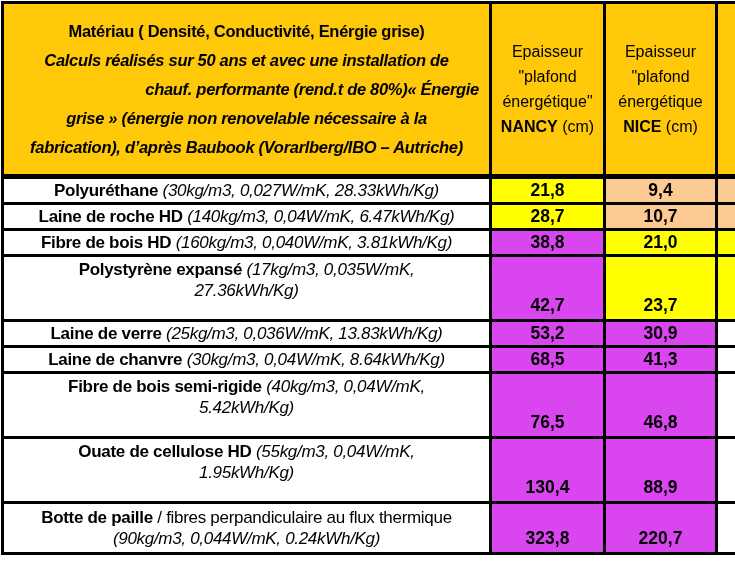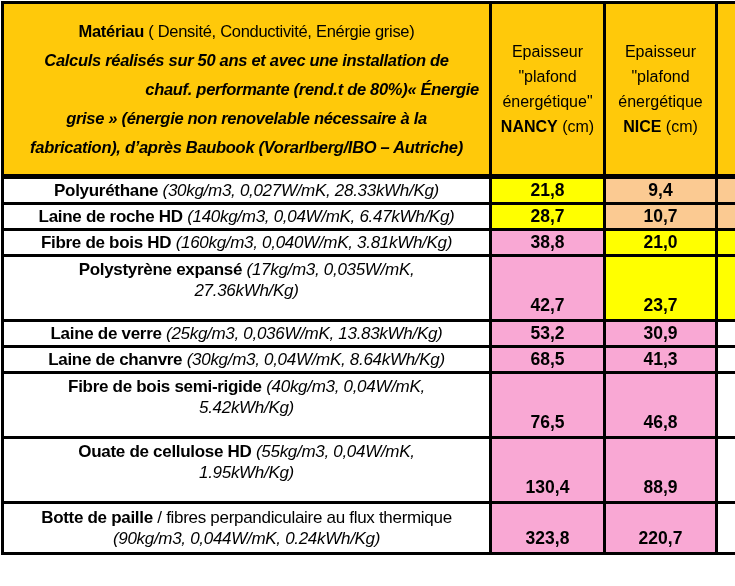--- a/index.html
+++ b/index.html
@@ -7,34 +7,34 @@
   :root{--gold:#FFC90A;--yellow:#FFFF00;--peach:#FBCA92;--ink:#000;}
   table{border-collapse:collapse;table-layout:fixed;width:744px;margin:1px 0 0 1px;}
   col.c-mat{width:488px}col.c-nancy{width:114px}col.c-nice{width:112px}col.c-edge{width:30px}
   th,td{border:3px solid var(--ink);padding:0;overflow:hidden;}
   thead tr{height:174px;}
   thead th{border-bottom:5px solid var(--ink);background:var(--gold);vertical-align:middle;}
   .mat-head{font-size:16.5px;line-height:29px;letter-spacing:-0.3px;font-weight:bold;text-align:center;padding:0 6px;}
   .mat-head .bi{font-style:italic;}
   .mat-head .justify{display:flex;justify-content:flex-end;font-style:italic;padding:0 4px;}
   .mat-head .l1 b{font-weight:bold}
-  .mat-head .l1 span{font-weight:normal}
+  .mat-head .l1 span{font-weight:bold}
   .col-head{font-size:16px;line-height:25px;font-weight:normal;text-align:center;}
   .col-head b{font-weight:bold;}
   .edge-head{background:var(--gold);}
   tbody tr.h1{height:26px}
   tbody tr.h2{height:51px}
   tbody tr.h3{height:65px}
   td.mat{font-size:17px;letter-spacing:-0.3px;text-align:center;vertical-align:middle;
     white-space:pre-line;line-height:21px;padding:1px 2px;background:#fff;}
   td.mat .nm{font-weight:bold;}
   td.mat .mid{font-weight:normal;}
   td.mat .sp{font-style:italic;}
   tr.h3 td.mat{vertical-align:top;padding-top:2px;}
-  td.val{font-size:17.5px;font-weight:bold;text-align:center;vertical-align:middle;background:#f9a8d4;line-height:21px;}
+  td.val{font-size:17.5px;font-weight:bold;text-align:center;vertical-align:middle;background:#d946ef;line-height:21px;}
   tr.h2 td.val,tr.h3 td.val{vertical-align:bottom;padding-bottom:3px;}
   td.edge{background:#fff;}
   .bg-y{background:var(--yellow)!important;}
   .bg-p{background:var(--peach)!important;}
 </style>
 </head>
 <body>
 
 <table>
   <colgroup>

